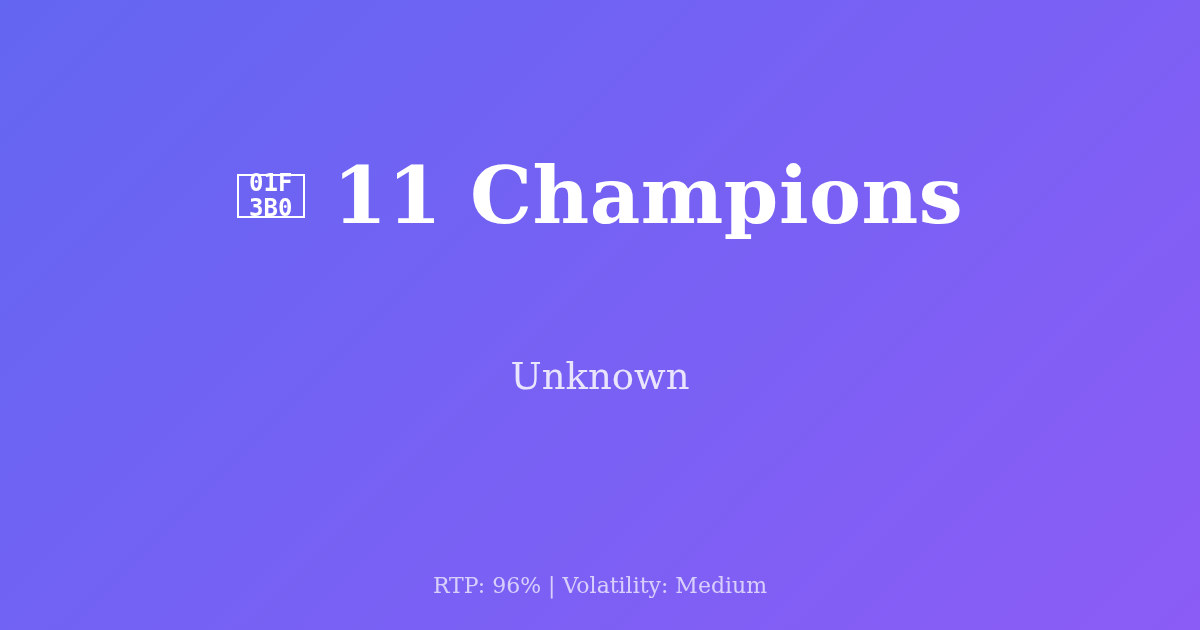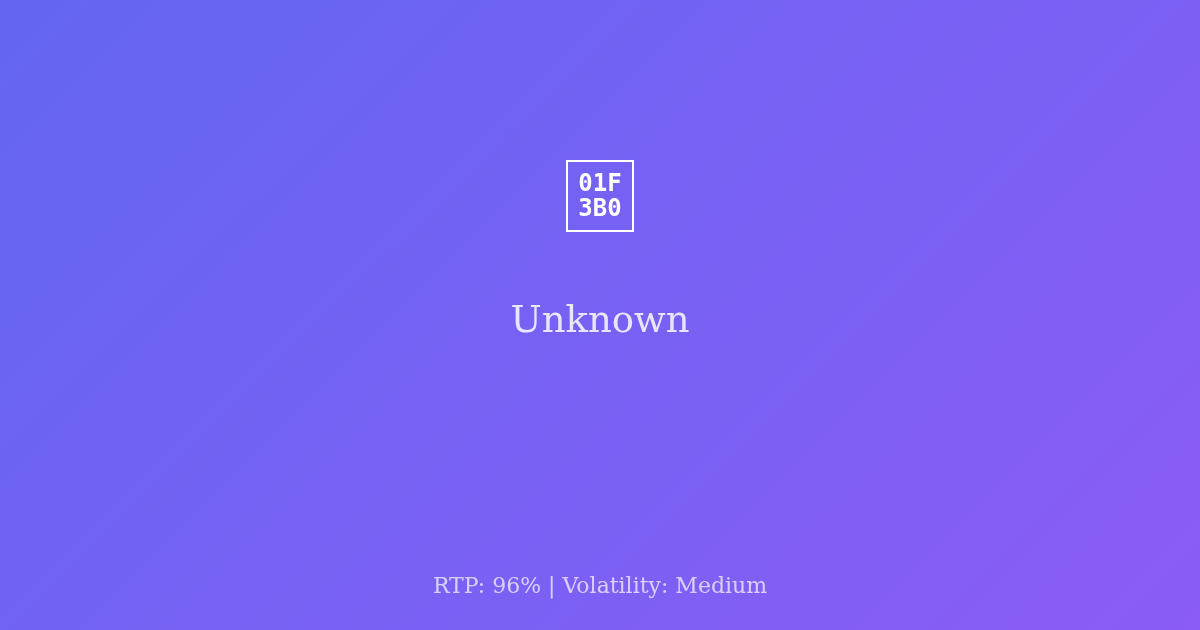--- a/index.html
+++ b/index.html
@@ -50,21 +50,21 @@
   }
 
   
   .tofu-box {
     display: inline-flex;
     flex-direction: column;
     align-items: center;
     justify-content: center;
     box-sizing: border-box;
     width: 68px;
-    height: 72px;
+    height: 44px;
     border: 2px solid #ffffff;
     padding: 3px 2px;
     flex: none;
   }
 
   .tofu-line {
     font-family: "DejaVu Sans Mono", "Liberation Mono", monospace;
     font-size: 24px;
     line-height: 25px;
     font-weight: 700;
@@ -113,20 +113,21 @@
 
   <div id="center-stack">
 
     <div id="title-row">
 
       <span class="tofu-box">
         <span class="tofu-line">01F</span>
         <span class="tofu-line">3B0</span>
       </span>
 
+      <h1 id="game-title">11 Champions</h1>
 
     </div>
 
     <div id="game-subtitle">Unknown</div>
 
   </div>
 
   <div id="game-meta">RTP: 96% | Volatility: Medium</div>
 
 </div>

